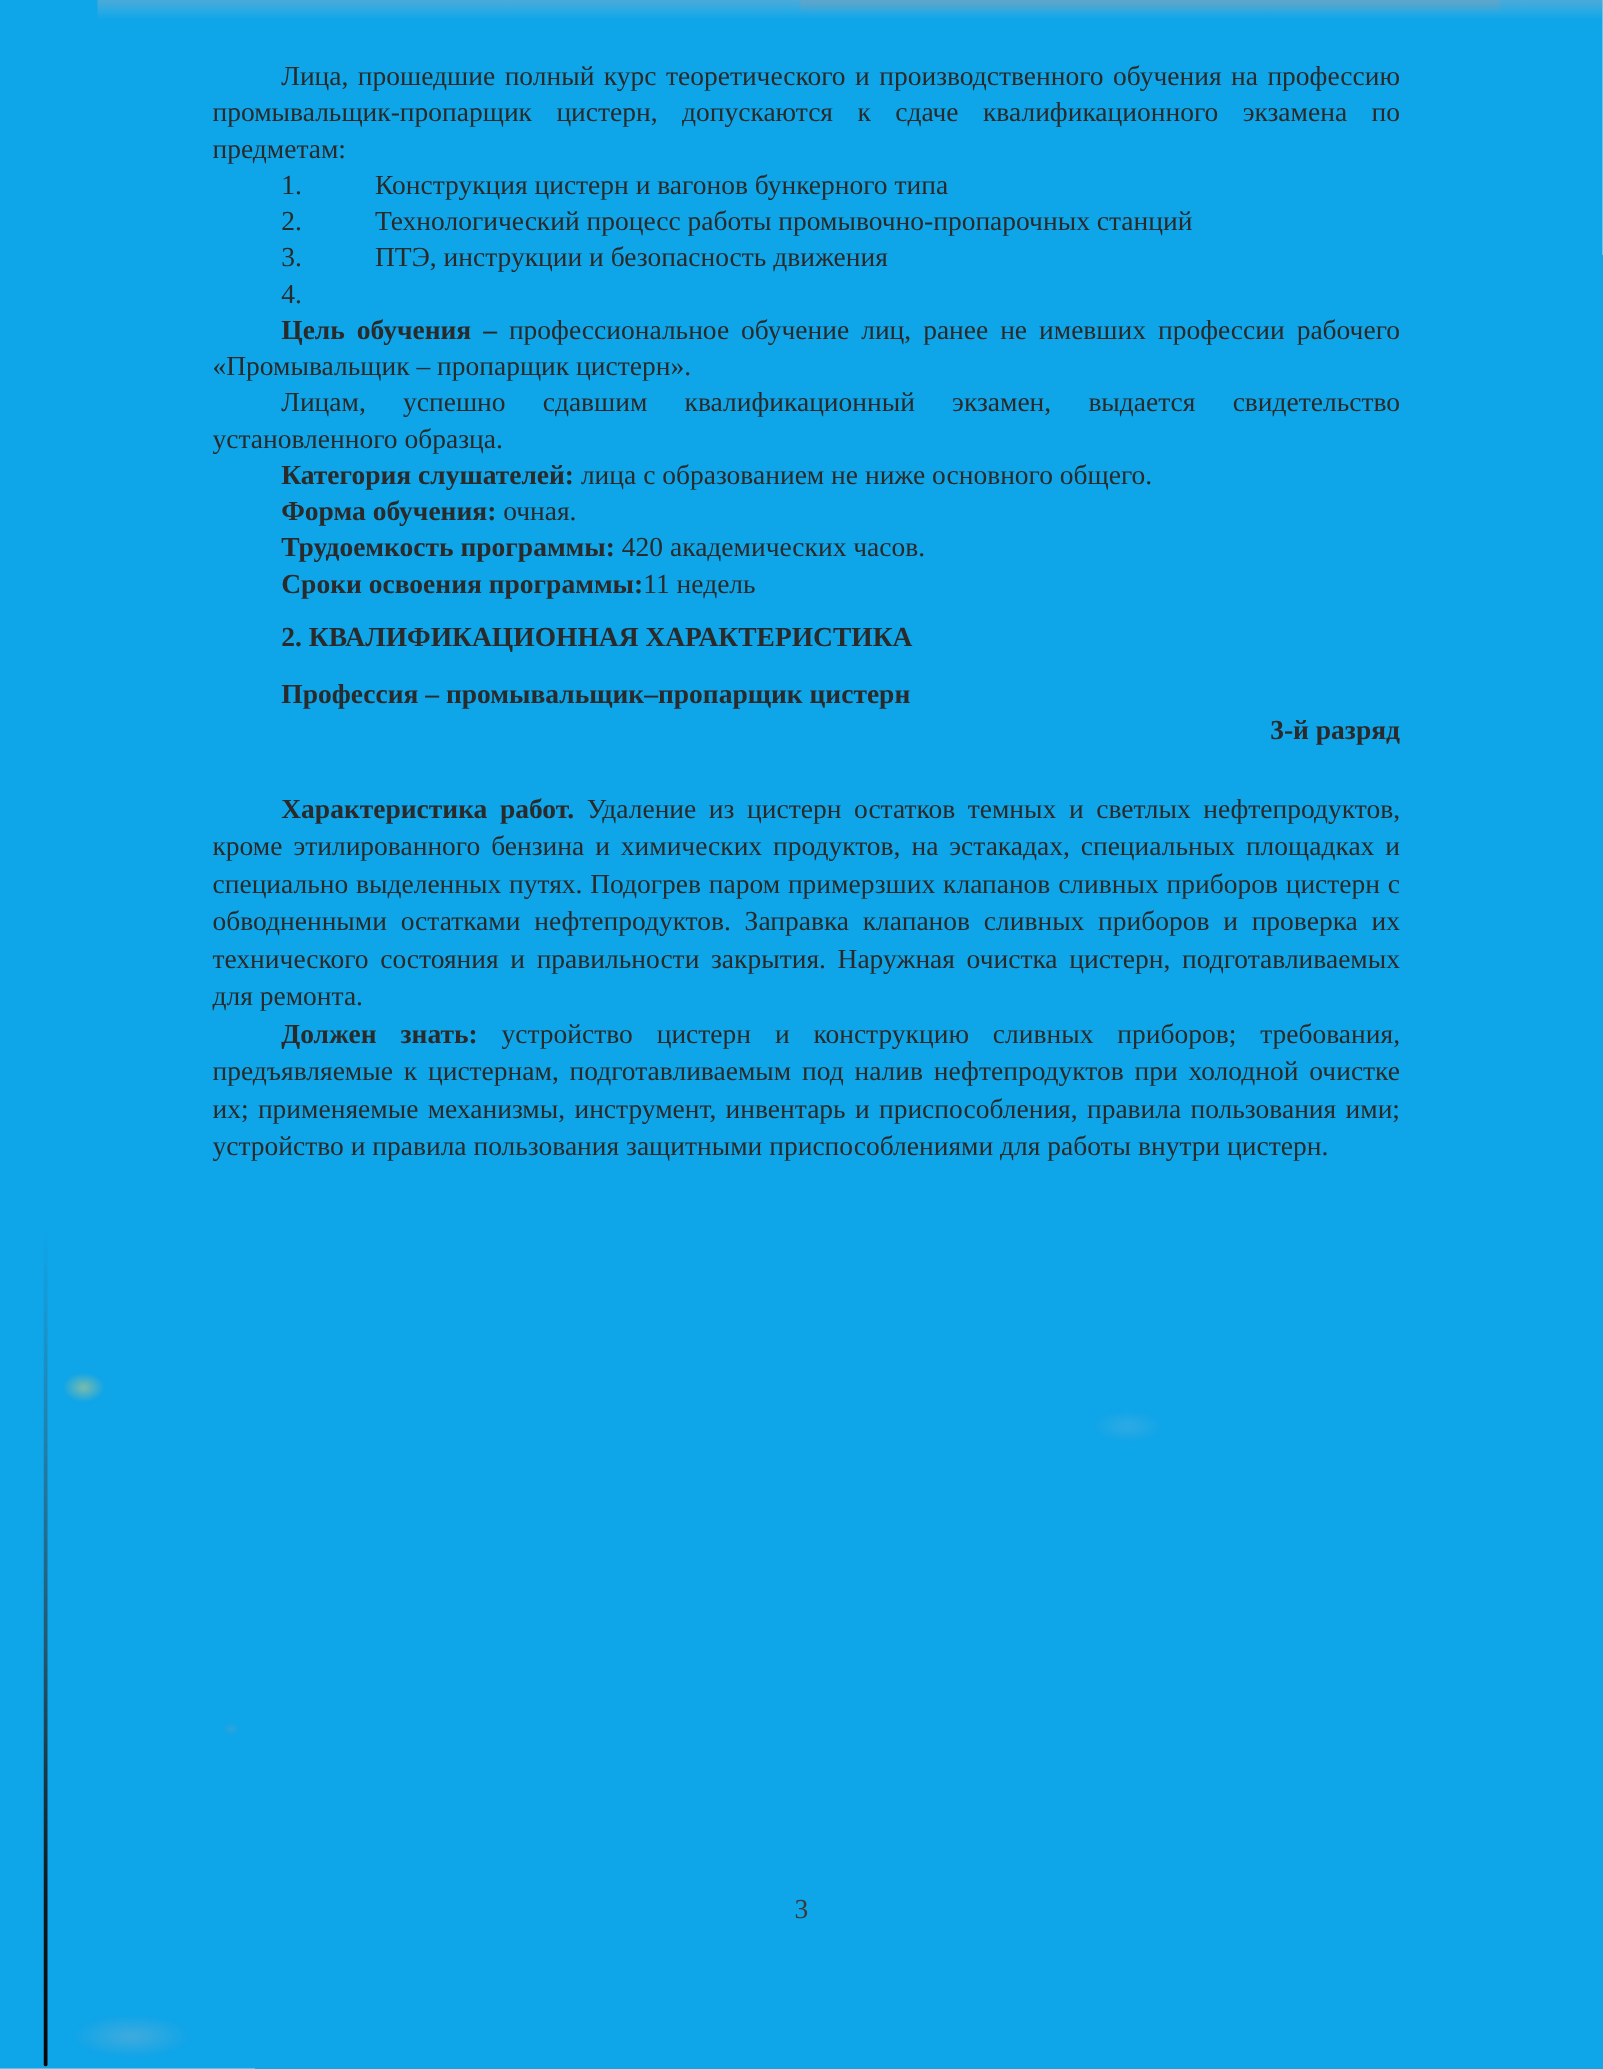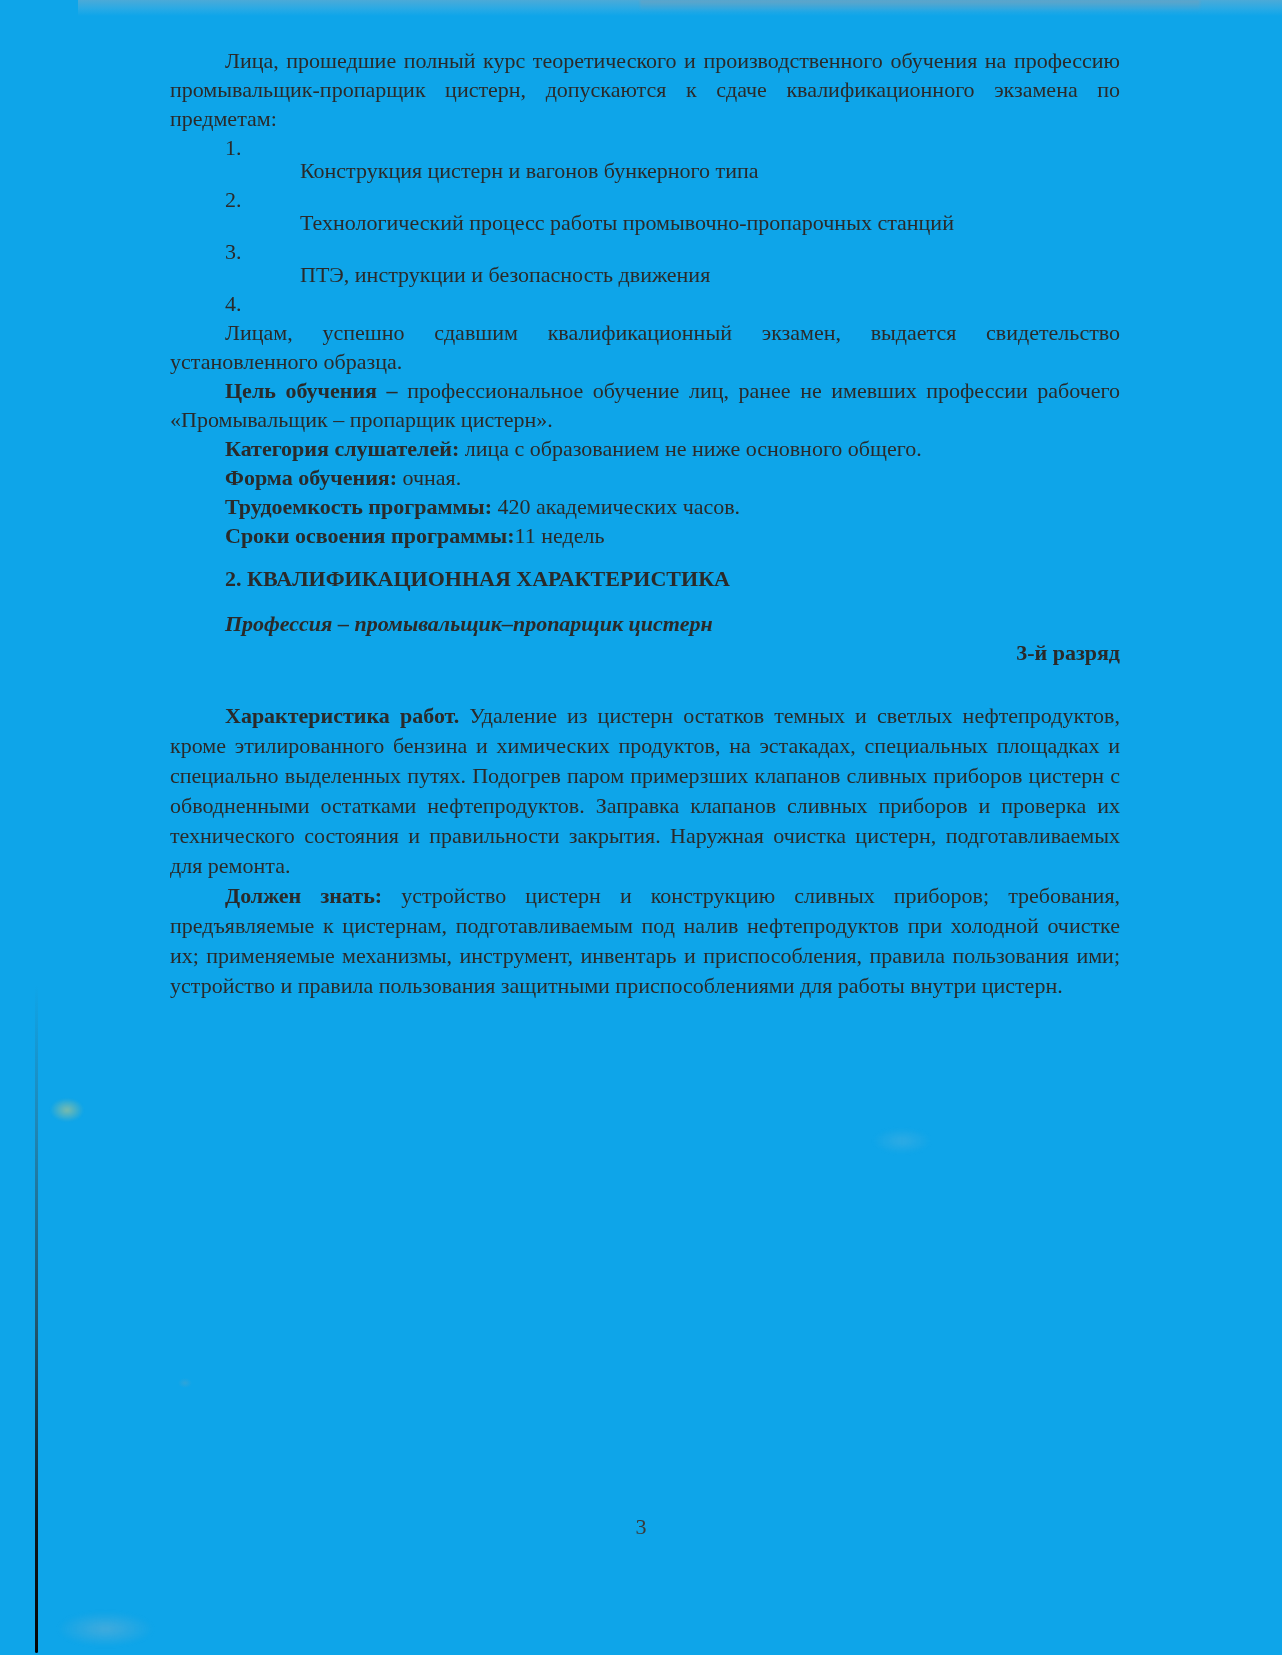--- a/index.html
+++ b/index.html
@@ -15,26 +15,26 @@
     position:absolute; left:170px; top:46px; width:950px;
     font-size:22px; line-height:29px;
     text-align:justify;
   }
   p { margin:0; }
   .indent { text-indent:55px; }
   b, .bold { font-weight:700; }
 
   .subject-row { display:flex; text-align:left; }
   .subject-num { padding-left:55px; width:75px; box-sizing:content-box; flex:0 0 auto; }
-  .subject-text { flex:1 1 auto;margin-top:23px; }
+  .subject-text { flex:1 1 auto; }
 
   .meta-line { text-indent:55px; text-align:left; }
 
   .section-heading { font-weight:700; text-indent:55px; text-align:left; margin-top:14px;font-family:Liberation Serif, serif; }
-  .profession-line { font-weight:700; text-indent:55px; text-align:left; margin-top:16px;font-style:italic; }
+  .profession-line { font-weight:700; text-indent:55px; text-align:left; margin-top:16px; }
   .grade-line { font-weight:700; text-align:right; }
   .work-paragraph { margin-top:34px; line-height:30px; }
   .know-paragraph { line-height:30px; }
 
   .page-number {
     position:absolute; left:0; top:1514px; width:100%;
     text-align:center; font-size:22px; color:#3a3a3a;
   }
 
   
@@ -105,23 +105,23 @@
       </div>
       <div class="subject-row">
         <span class="subject-num">3.</span>
           <span class="subject-text">ПТЭ, инструкции и безопасность движения</span>
       </div>
       <div class="subject-row">
         <span class="subject-num">4.</span>
       </div>
     </div>
 
+    <p class="indent"><b>Цель обучения –</b> <span>профессиональное обучение лиц, ранее не имевших профессии рабочего «Промывальщик – пропарщик цистерн».</span></p>
+
     <p class="indent">Лицам, успешно сдавшим квалификационный экзамен, выдается свидетельство установленного образца.</p>
-
-    <p class="indent"><b>Цель обучения –</b> <span>профессиональное обучение лиц, ранее не имевших профессии рабочего «Промывальщик – пропарщик цистерн».</span></p>
 
     <p class="meta-line"><b>Категория слушателей:</b> <span>лица с образованием не ниже основного общего.</span></p>
 
     <p class="meta-line"><b>Форма обучения:</b> <span>очная.</span></p>
 
     <p class="meta-line"><b>Трудоемкость программы:</b> <span>420 академических часов.</span></p>
 
     <p class="meta-line"><b>Сроки освоения программы:</b><span>11 недель</span></p>
 
     <p class="section-heading">2. КВАЛИФИКАЦИОННАЯ ХАРАКТЕРИСТИКА</p>

